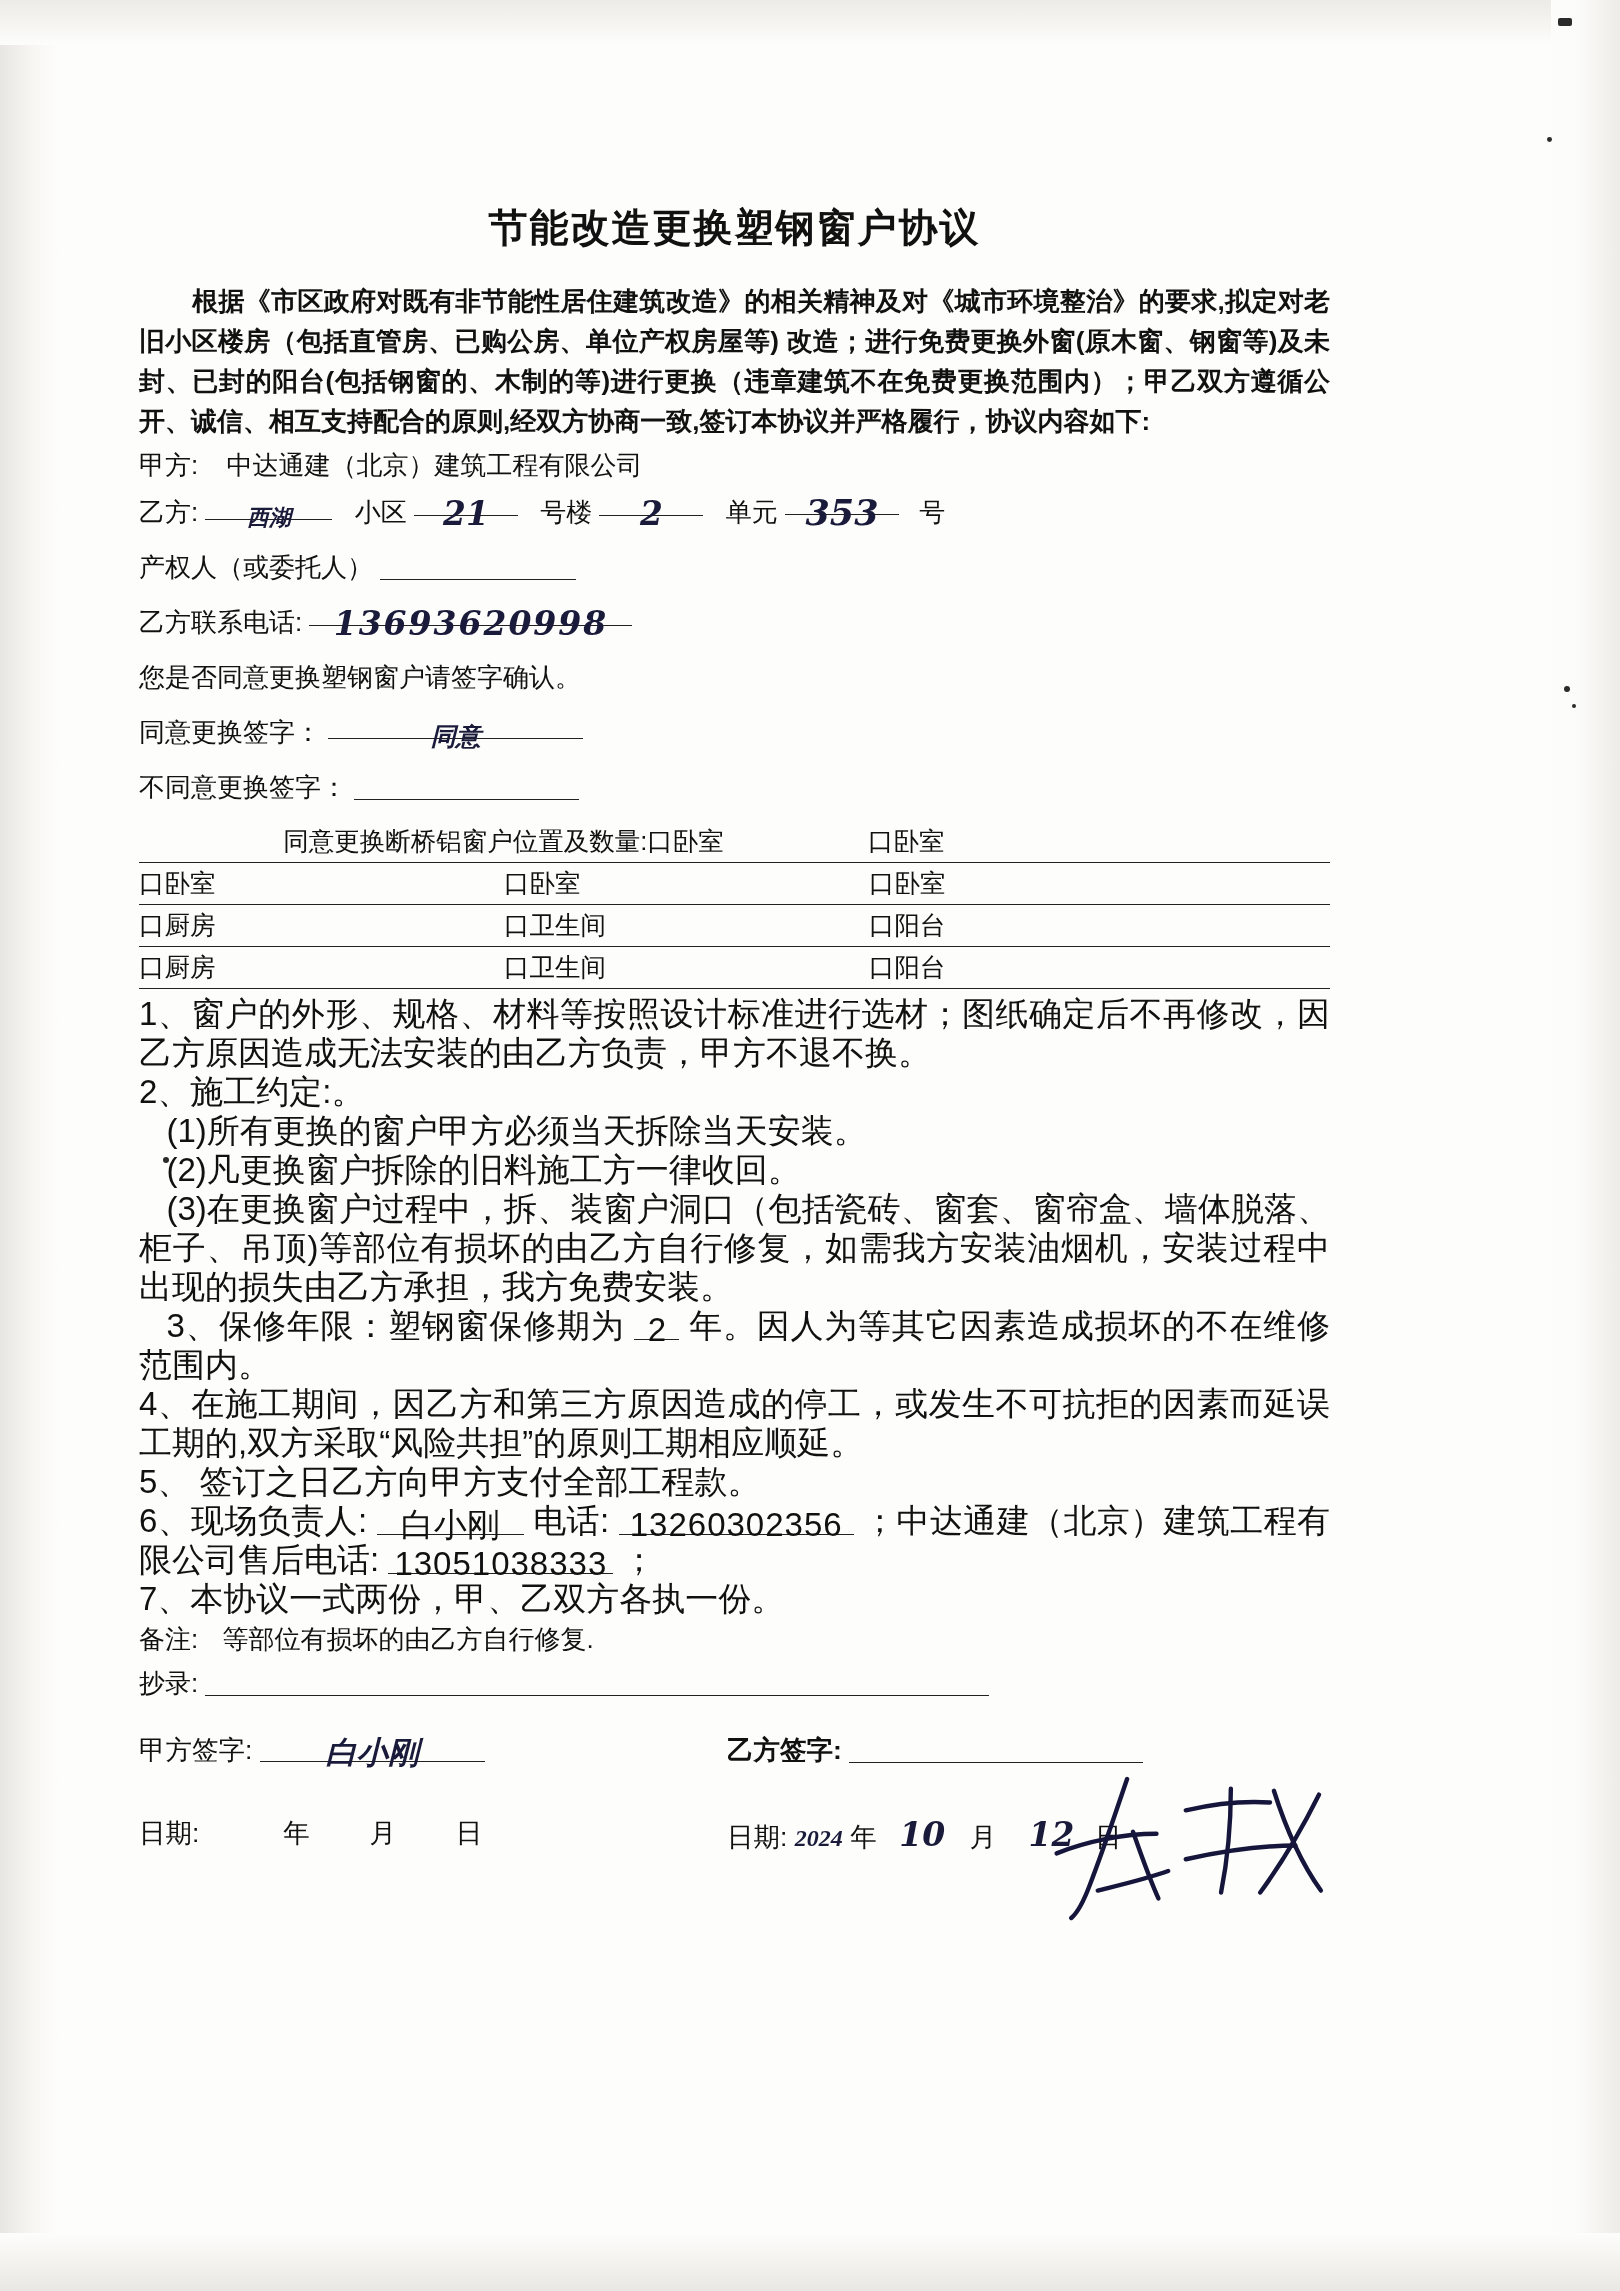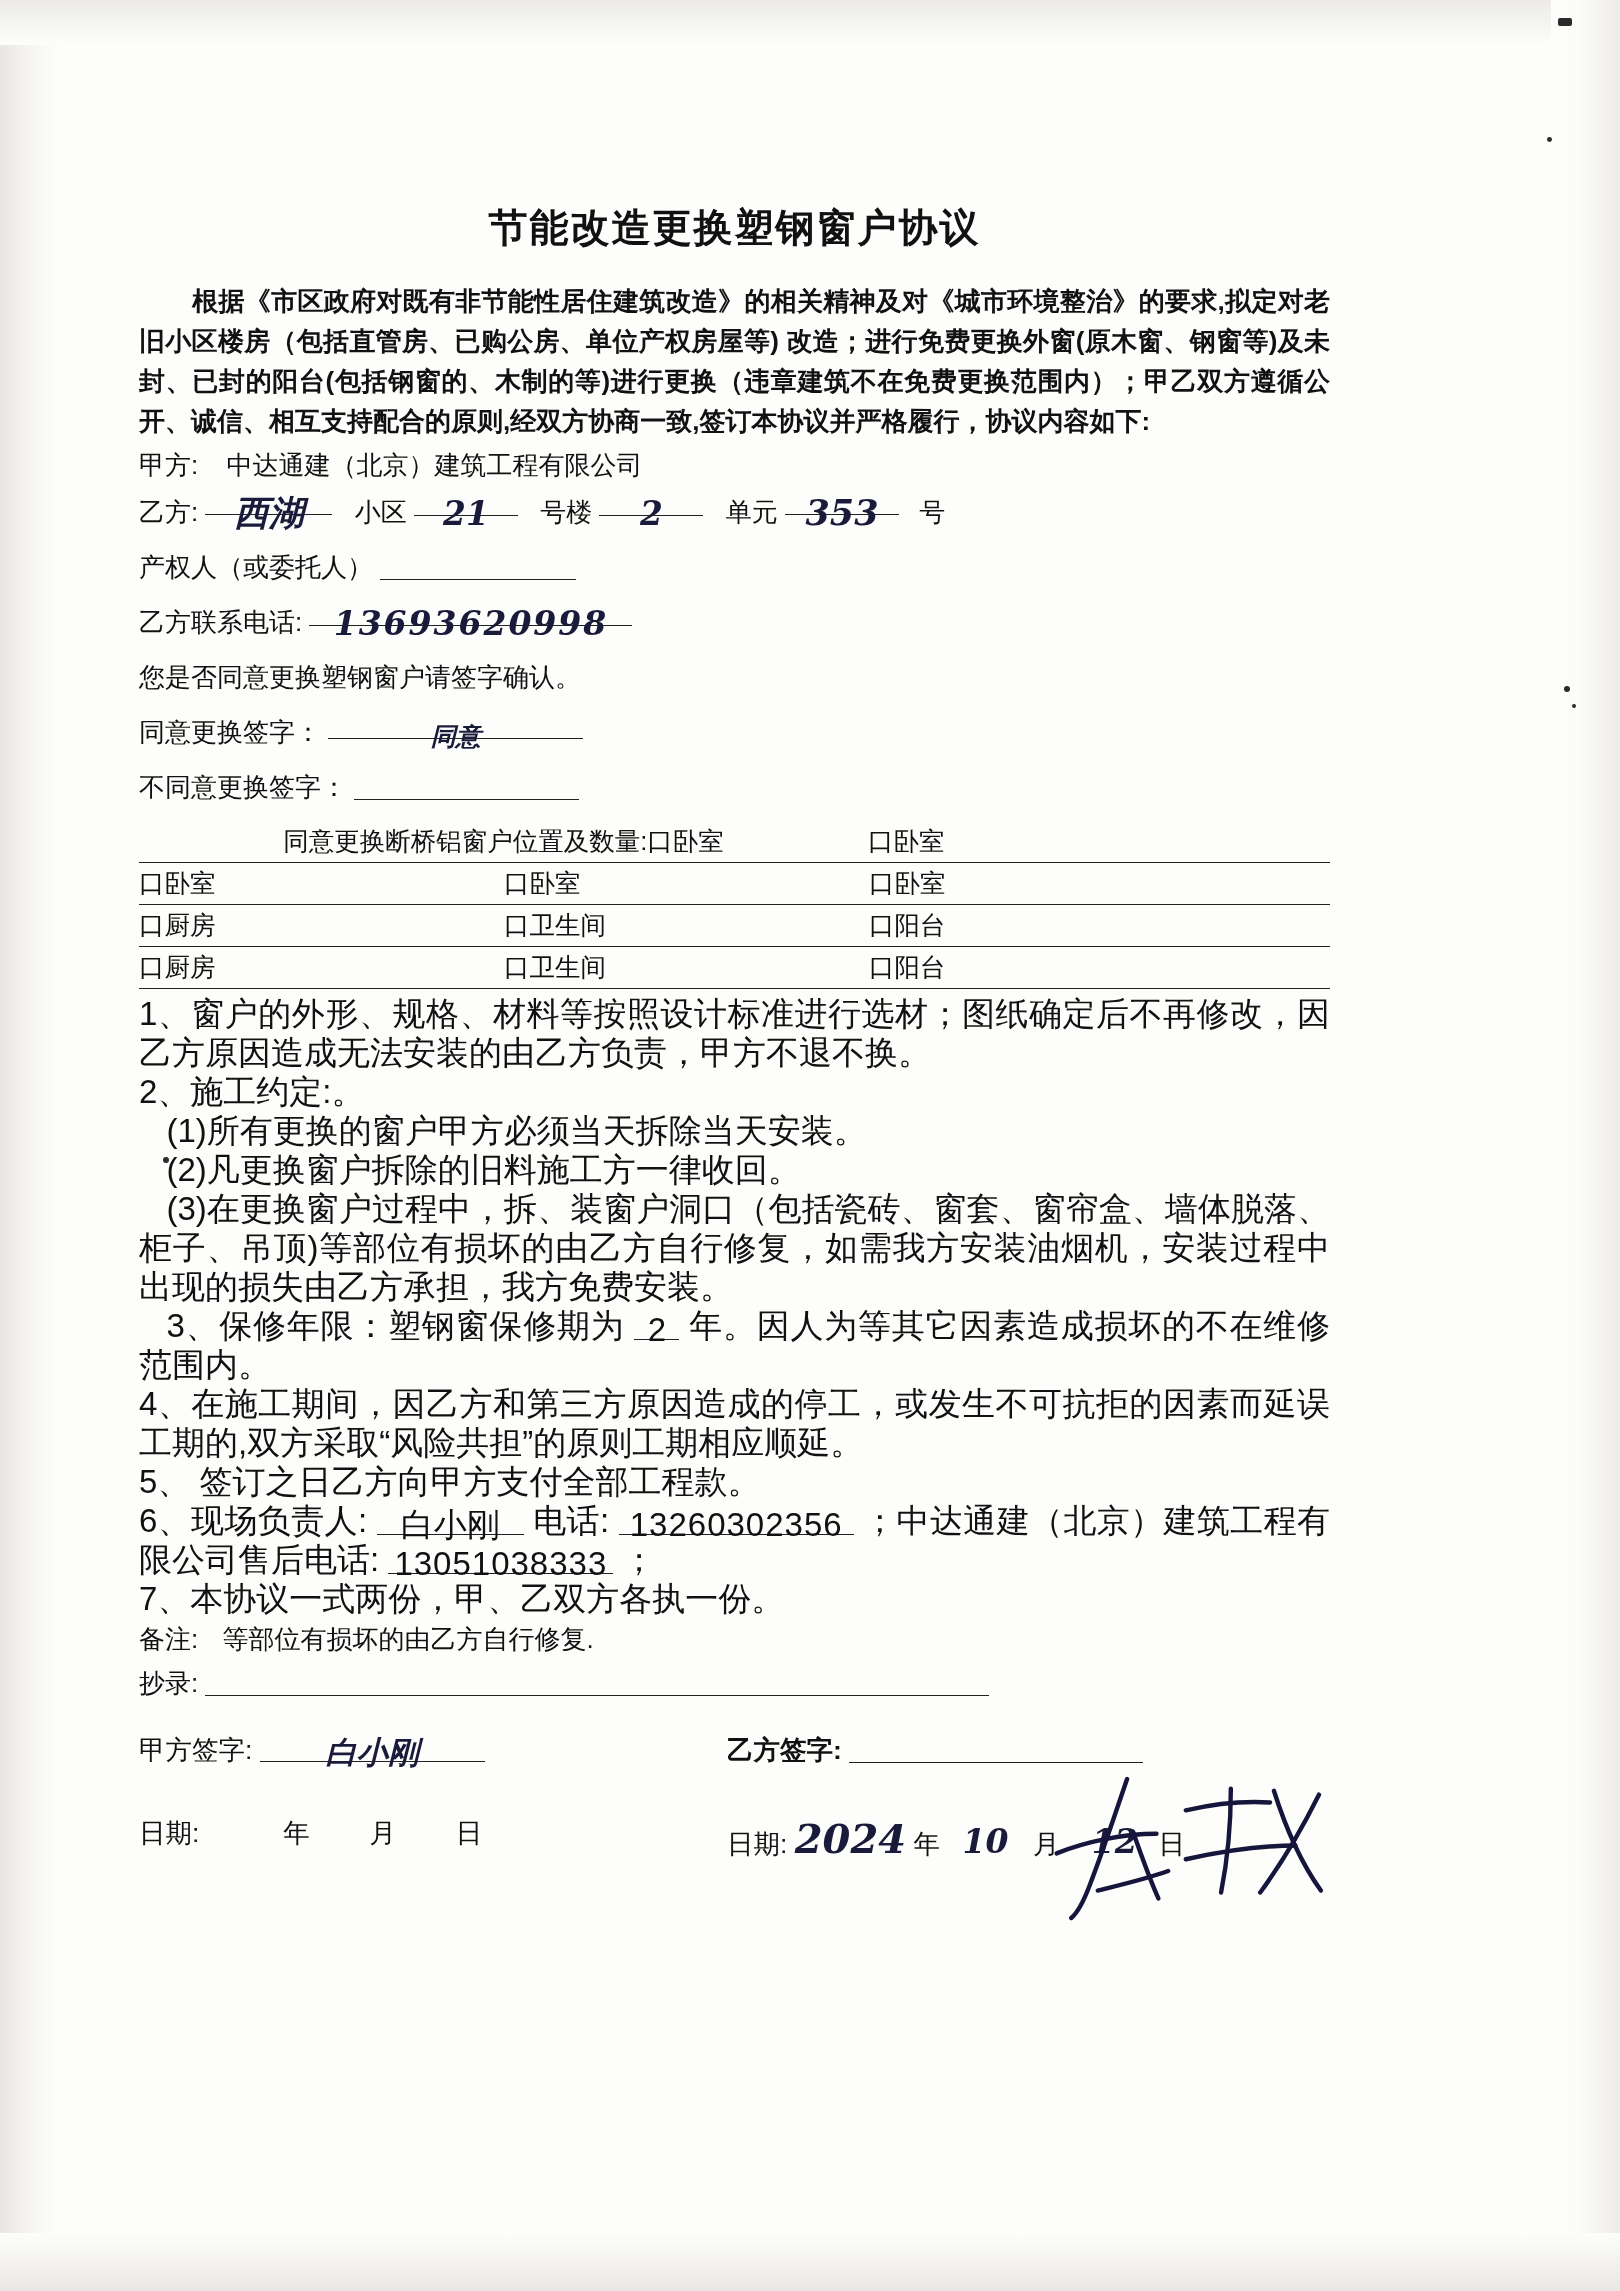--- a/index.html
+++ b/index.html
@@ -177,21 +177,21 @@
     <div class="para"><span class="indent"></span><span>根据《市区政府对既有非节能性居住建筑改造》的相关精神及对《城市环境整治》的要求,拟定对老旧小区楼房（包括直管房、已购公房、单位产权房屋等) 改造；进行免费更换外窗(原木窗、钢窗等)及未封、已封的阳台(包括钢窗的、木制的等)进行更换（违章建筑不在免费更换范围内）；甲乙双方遵循公开、诚信、相互支持配合的原则,经双方协商一致,签订本协议并严格履行，协议内容如下:</span></div>
 
     <div class="line" style="margin-top:4px;">
       <span>甲方:</span>
       <span style="display:inline-block;width:13.7px;"></span>
       <span>中达通建（北京）建筑工程有限公司</span>
     </div>
 
     <div class="line tall">
       <span>乙方:</span>
-      <span class="filled hand" style="width:127px;font-size:35px;">西湖</span>
+      <span class="filled hand" style="width:127px;font-size:22px;">西湖</span>
       <span style="display:inline-block;width:7.8px;"></span>
       <span>小区</span>
       <span class="filled hand" style="width:104px;font-size:33px;">21</span>
       <span style="display:inline-block;width:7.8px;"></span>
       <span>号楼</span>
       <span class="filled hand" style="width:104px;font-size:33px;">2</span>
       <span style="display:inline-block;width:7.8px;"></span>
       <span>单元</span>
       <span class="filled hand" style="width:114px;font-size:35px;">353</span>
       <span style="display:inline-block;width:5.9px;"></span>
@@ -296,21 +296,21 @@
         <span>日期:</span>
         <span class="gap"></span>
         <span>年</span>
         <span class="gap-s"></span>
         <span>月</span>
         <span class="gap-s"></span>
         <span>日</span>
       </div>
       <div class="date-right">
         <span>日期:</span>
-        <span class="hand" style="font-size:40px;">2024</span>
+        <span class="hand" style="font-size:24px;font-family:Liberation Serif, serif;">2024</span>
         <span>年</span>
         <span style="display:inline-block;width:7.8px;"></span>
         <span class="hand" style="font-size:33px;">10</span>
         <span style="display:inline-block;width:9.8px;"></span>
         <span>月</span>
         <span style="display:inline-block;width:17.6px;"></span>
         <span class="hand" style="font-size:33px;">12</span>
         <span style="display:inline-block;width:5.9px;"></span>
         <span>日</span>
       </div>

